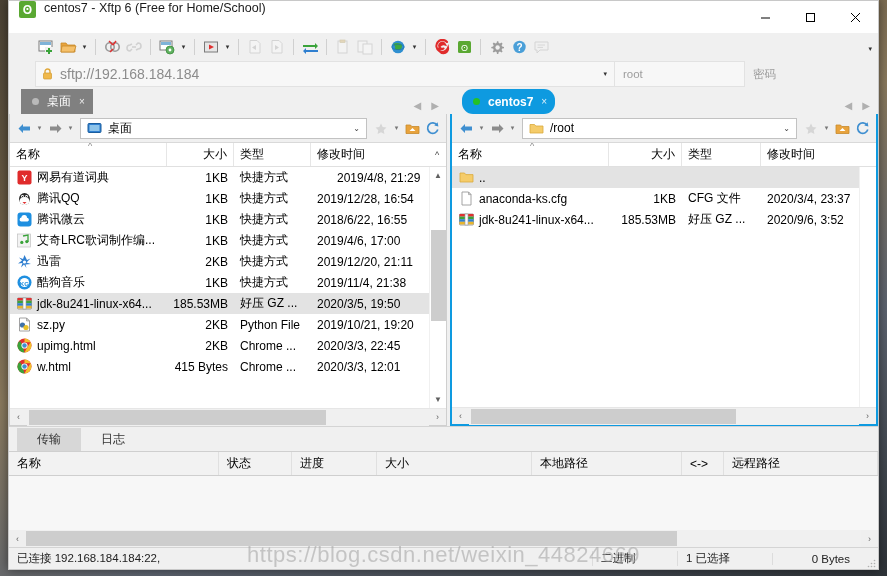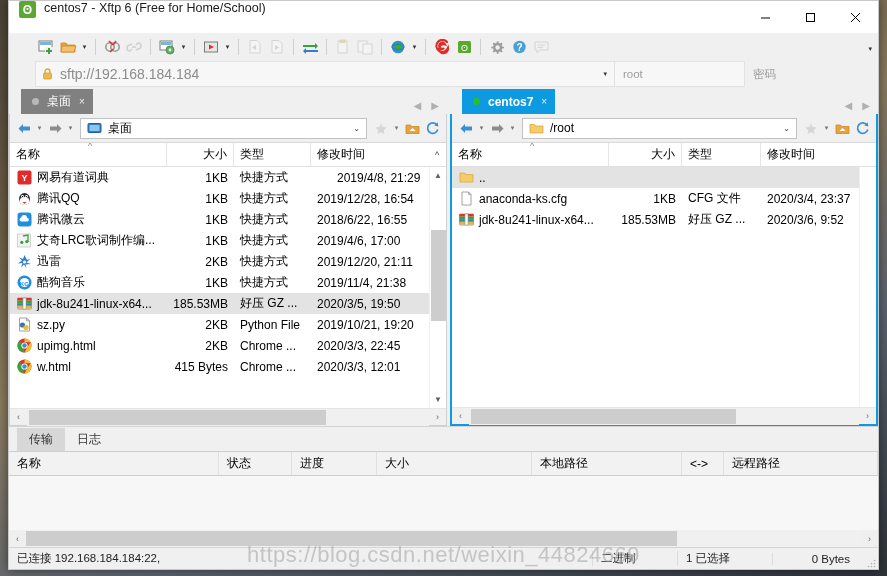--- a/index.html
+++ b/index.html
@@ -100,21 +100,21 @@
   
   .tabstrip{
     height:27px; flex:0 0 27px; display:flex; align-items:flex-end;
     background:#f0f0f0; padding-left:12px; position:relative;
   }
   .tab{
     height:25px; display:flex; align-items:center; gap:8px;
     padding:0 8px 0 11px; font-size:12px; white-space:nowrap;
   }
   .tab.inactive{ background:#808080; color:#fff; }
-  .tab.active{ background:#0e9ae0; color:#fff; font-weight:bold; }
+  .tab.active{ background:#0e9ae0; color:#fff; font-weight:bold;border-radius:11px; }
   .tabdot{ width:7px; height:7px; border-radius:50%; flex:0 0 auto; }
   .tabdot.grey{ background:#b9b9b9; }
   .tabdot.green{ background:#25c125; }
   .tabclose{ font-size:10px; opacity:.85; font-weight:normal;}
   .tabnav{
     position:absolute; right:8px; bottom:3px; display:flex; gap:10px;
     color:#b0b0b0; font-size:10px;
   }
 
   
@@ -188,21 +188,21 @@
     font-size:9px; color:#606060; }
   .hs-track{ flex:1 1 auto; height:17px; background:#f0f0f0; position:relative; }
   .hs-thumb{ position:absolute; top:1px; height:15px; background:#cdcdcd; }
 
   
   .bottom{ flex:0 0 auto; display:flex; flex-direction:column; background:#f0f0f0; }
   .btabs{
     height:25px; flex:0 0 25px; display:flex; align-items:flex-end;
     background:#f0f0f0; padding-left:8px; border-top:1px solid #d4d4d4;
   }
-  .btab{ height:23px; padding:0 12px; display:flex; align-items:center; font-size:12px; }
+  .btab{ height:23px; padding:0 20px; display:flex; align-items:center; font-size:12px; }
   .btab.active{ background:#d7d7d7; color:#333; }
   .btab.inactive{ color:#333; }
   .bhead{
     height:25px; flex:0 0 25px; display:flex; align-items:stretch;
     background:#f2f2f2; border-top:1px solid #cfcfcf; border-bottom:1px solid #cfcfcf;
     font-size:12px;
   }
   .bh{ display:flex; align-items:center; padding:0 8px; border-right:1px solid #e0e0e0;
        white-space:nowrap; overflow:hidden; }
   .bbody{ height:54px; flex:0 0 54px; background:#f7f7f7; }
@@ -784,21 +784,21 @@
                         <rect x="0.5" y="4.6" width="14" height="2.6" fill="#3aa33a"></rect>
                         <rect x="0.5" y="7.2" width="14" height="2.6" fill="#2f7fd0"></rect>
                         <rect x="0.5" y="9.8" width="14" height="2.6" fill="#e8b52b"></rect>
                         <rect x="6" y="2" width="3" height="11" fill="#fafafa" stroke="#9a9a9a" stroke-width=".6"></rect>
                       </svg>
                     </span>
                     <span>jdk-8u241-linux-x64...</span>
                   </div>
                   <div class="cell num" style="width: 73px;">185.53MB</div>
                   <div class="cell" style="width: 79px;">好压 GZ ...</div>
-                  <div class="cell" style="flex: 1 1 auto;">2020/3/6, 9:52</div>
+                  <div class="cell" style="flex: 1 1 auto;">2020/9/6, 3:52</div>
                 </div>
               </div>
             <div class="vscroll">
               <div class="vs-arrow"></div>
               <div class="vs-track"></div>
               <div class="vs-arrow"></div>
             </div>
           </div>
 
           <div class="hscroll">

